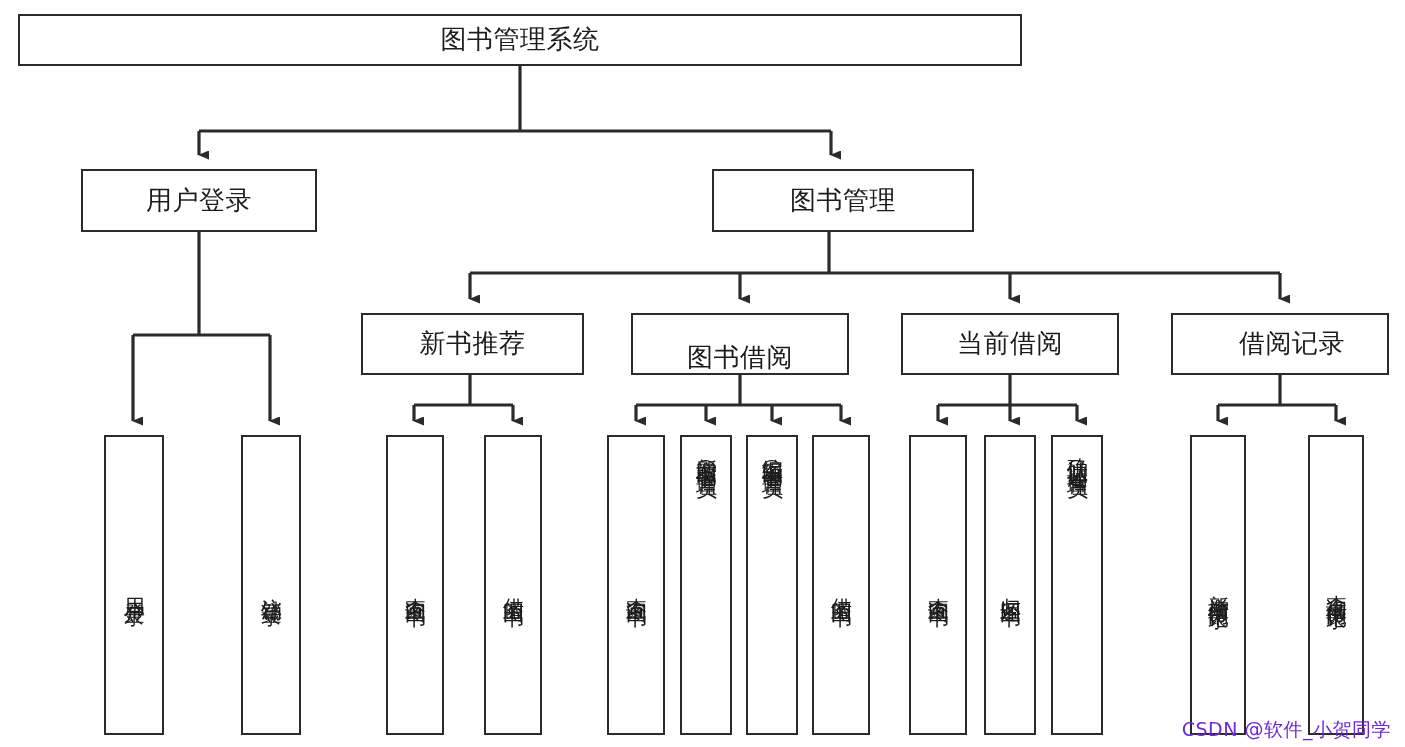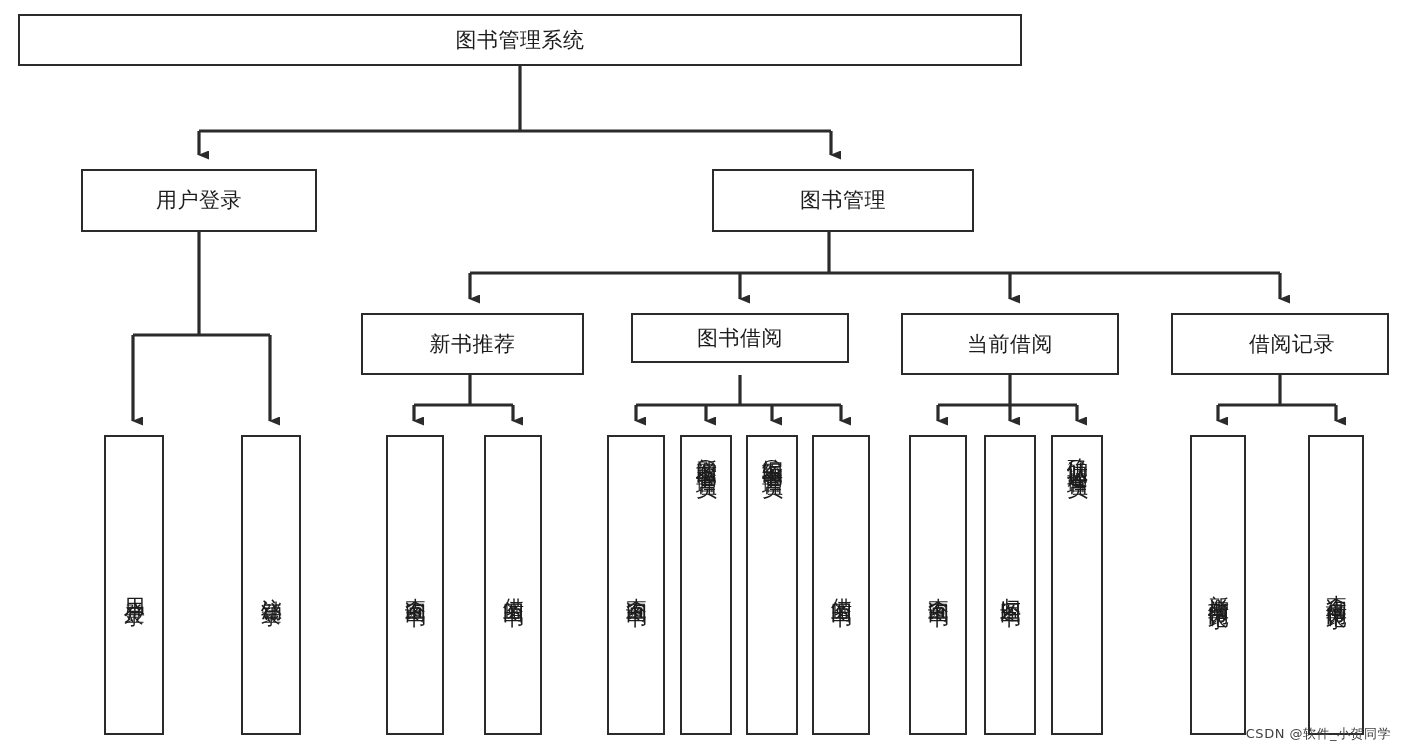--- a/index.html
+++ b/index.html
@@ -29,21 +29,21 @@
   .node-box {
     position: absolute;
     box-sizing: border-box;
     background: #ffffff;
     border: 2px solid #2b2b2b;
     display: flex;
     align-items: center;
     justify-content: center;
   }
   .node-label-h {
-    font-size: 21px;
+    font-size: 26px;
     color: #1c1c1c;
     line-height: 1.15;
     letter-spacing: 0.5px;
     white-space: nowrap;
     text-align: center;
   }
   .node-box.leaf {
     align-items: flex-start;
     justify-content: center;
     padding-top: 4px;
@@ -58,22 +58,22 @@
     white-space: nowrap;
     text-align: center;
   }
   .node-box.leaf.centerv {
     align-items: center;
   }
   #watermark {
     position: absolute;
     right: 14px;
     bottom: 4px;
-    font-size: 13px;
-    color: #404040;
+    font-size: 19px;
+    color: #6d28d9;
     white-space: nowrap;
     letter-spacing: 0.5px;
     pointer-events: none;
   }
 </style>
 </head>
 <body>
 
 <div id="diagram-root">
 
@@ -151,21 +151,21 @@
   <div class="node-box" style="left:81px; top:169px; width:236px; height:63px;">
     <span class="node-label-h">用户登录</span>
   </div>
   <div class="node-box" style="left:712px; top:169px; width:262px; height:63px;">
     <span class="node-label-h">图书管理</span>
   </div>
 
   <div class="node-box" style="left:361px; top:313px; width:223px; height:62px;">
     <span class="node-label-h">新书推荐</span>
   </div>
-  <div class="node-box" style="left:631px; top:313px; width:218px; height:50px;">
+  <div class="node-box" style="left:631px; top:313px; width:218px; height:62px;align-items:flex-end;">
     <span class="node-label-h">图书借阅</span>
   </div>
   <div class="node-box" style="left:901px; top:313px; width:218px; height:62px;">
     <span class="node-label-h">当前借阅</span>
   </div>
   <div class="node-box" style="left:1171px; top:313px; width:218px; height:62px;padding-left:24px;">
     <span class="node-label-h">借阅记录</span>
   </div>
 
   <div class="node-box leaf centerv" style="left:104px; top:435px; width:60px; height:300px;">

